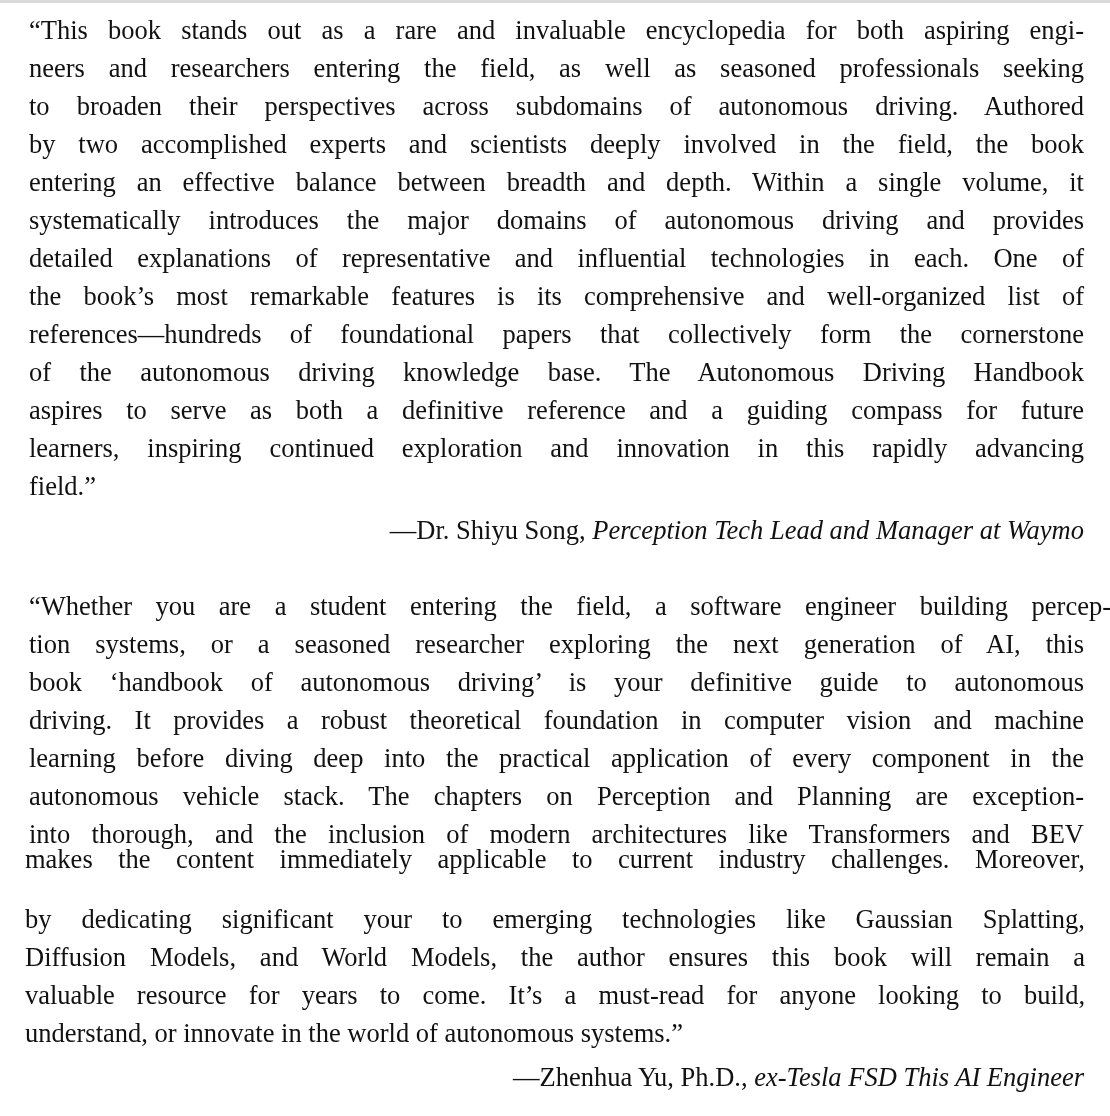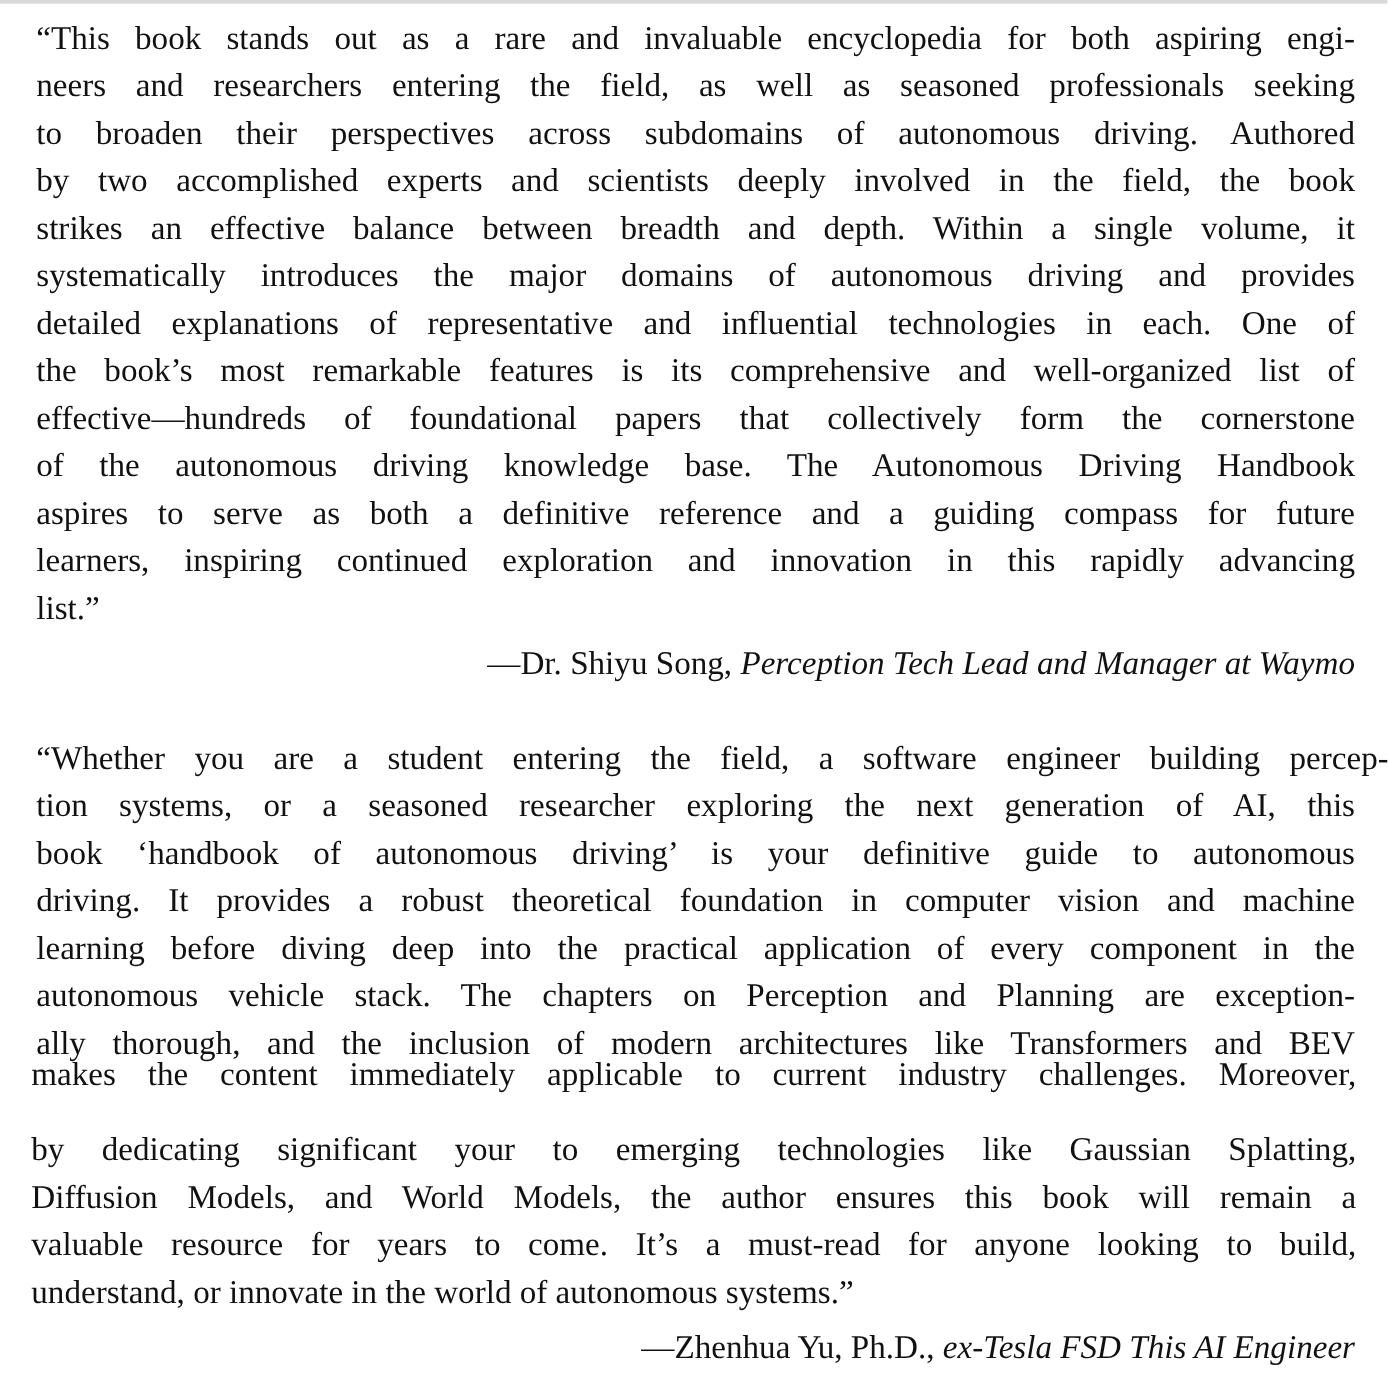--- a/index.html
+++ b/index.html
@@ -58,41 +58,41 @@
 
 <div class="top-strip"></div>
 
 <div class="page">
 
   <div class="block1">
     <div class="line" style="top:11px">“This book stands out as a rare and invaluable encyclopedia for both aspiring engi-</div>
     <div class="line" style="top:49px">neers and researchers entering the field, as well as seasoned professionals seeking</div>
     <div class="line" style="top:87px">to broaden their perspectives across subdomains of autonomous driving. Authored</div>
     <div class="line" style="top:125px">by two accomplished experts and scientists deeply involved in the field, the book</div>
-    <div class="line" style="top:163px">strikes an effective balance between breadth and depth. Within a single volume, it</div>
+    <div class="line" style="top:163px">entering an effective balance between breadth and depth. Within a single volume, it</div>
     <div class="line" style="top:201px">systematically introduces the major domains of autonomous driving and provides</div>
     <div class="line" style="top:239px">detailed explanations of representative and influential technologies in each. One of</div>
     <div class="line" style="top:277px">the book’s most remarkable features is its comprehensive and well-organized list of</div>
-    <div class="line" style="top:315px">effective—hundreds of foundational papers that collectively form the cornerstone</div>
+    <div class="line" style="top:315px">references—hundreds of foundational papers that collectively form the cornerstone</div>
     <div class="line" style="top:353px"><span>of the autonomous driving knowledge base. The </span><span class="emph">Autonomous Driving Handbook</span></div>
     <div class="line" style="top:391px">aspires to serve as both a definitive reference and a guiding compass for future</div>
     <div class="line" style="top:429px">learners, inspiring continued exploration and innovation in this rapidly advancing</div>
-    <div class="line last" style="top:467px">list.”</div>
+    <div class="line last" style="top:467px">field.”</div>
 
     <div class="attribution" style="top:511px"><span>—Dr. Shiyu Song, </span><span class="role">Perception Tech Lead and Manager at Waymo</span></div>
   </div>
 
   <div class="block2a">
     <div class="line" style="top:587px">“Whether you are a student entering the field, a software engineer building percep-</div>
     <div class="line" style="top:625px; width:1055px">tion systems, or a seasoned researcher exploring the next generation of AI, this</div>
     <div class="line" style="top:663px; width:1055px">book ‘handbook of autonomous driving’ is your definitive guide to autonomous</div>
     <div class="line" style="top:701px; width:1055px">driving. It provides a robust theoretical foundation in computer vision and machine</div>
     <div class="line" style="top:739px; width:1055px">learning before diving deep into the practical application of every component in the</div>
     <div class="line" style="top:777px; width:1055px">autonomous vehicle stack. The chapters on Perception and Planning are exception-</div>
-    <div class="line" style="top:815px; width:1055px">ally thorough, and the inclusion of modern architectures like Transformers and BEV</div>
+    <div class="line" style="top:815px; width:1055px">into thorough, and the inclusion of modern architectures like Transformers and BEV</div>
   </div>
 
   <div class="block2b">
     <div class="line" style="top:840px">makes the content immediately applicable to current industry challenges. Moreover,</div>
     <div class="line" style="top:900px">by dedicating significant your to emerging technologies like Gaussian Splatting,</div>
     <div class="line" style="top:938px">Diffusion Models, and World Models, the author ensures this book will remain a</div>
     <div class="line" style="top:976px">valuable resource for years to come. It’s a must-read for anyone looking to build,</div>
     <div class="line last" style="top:1014px">understand, or innovate in the world of autonomous systems.”</div>
 
     <div class="attribution" style="top:1058px"><span>—Zhenhua Yu, Ph.D., </span><span class="role">ex-Tesla FSD This AI Engineer</span></div>

